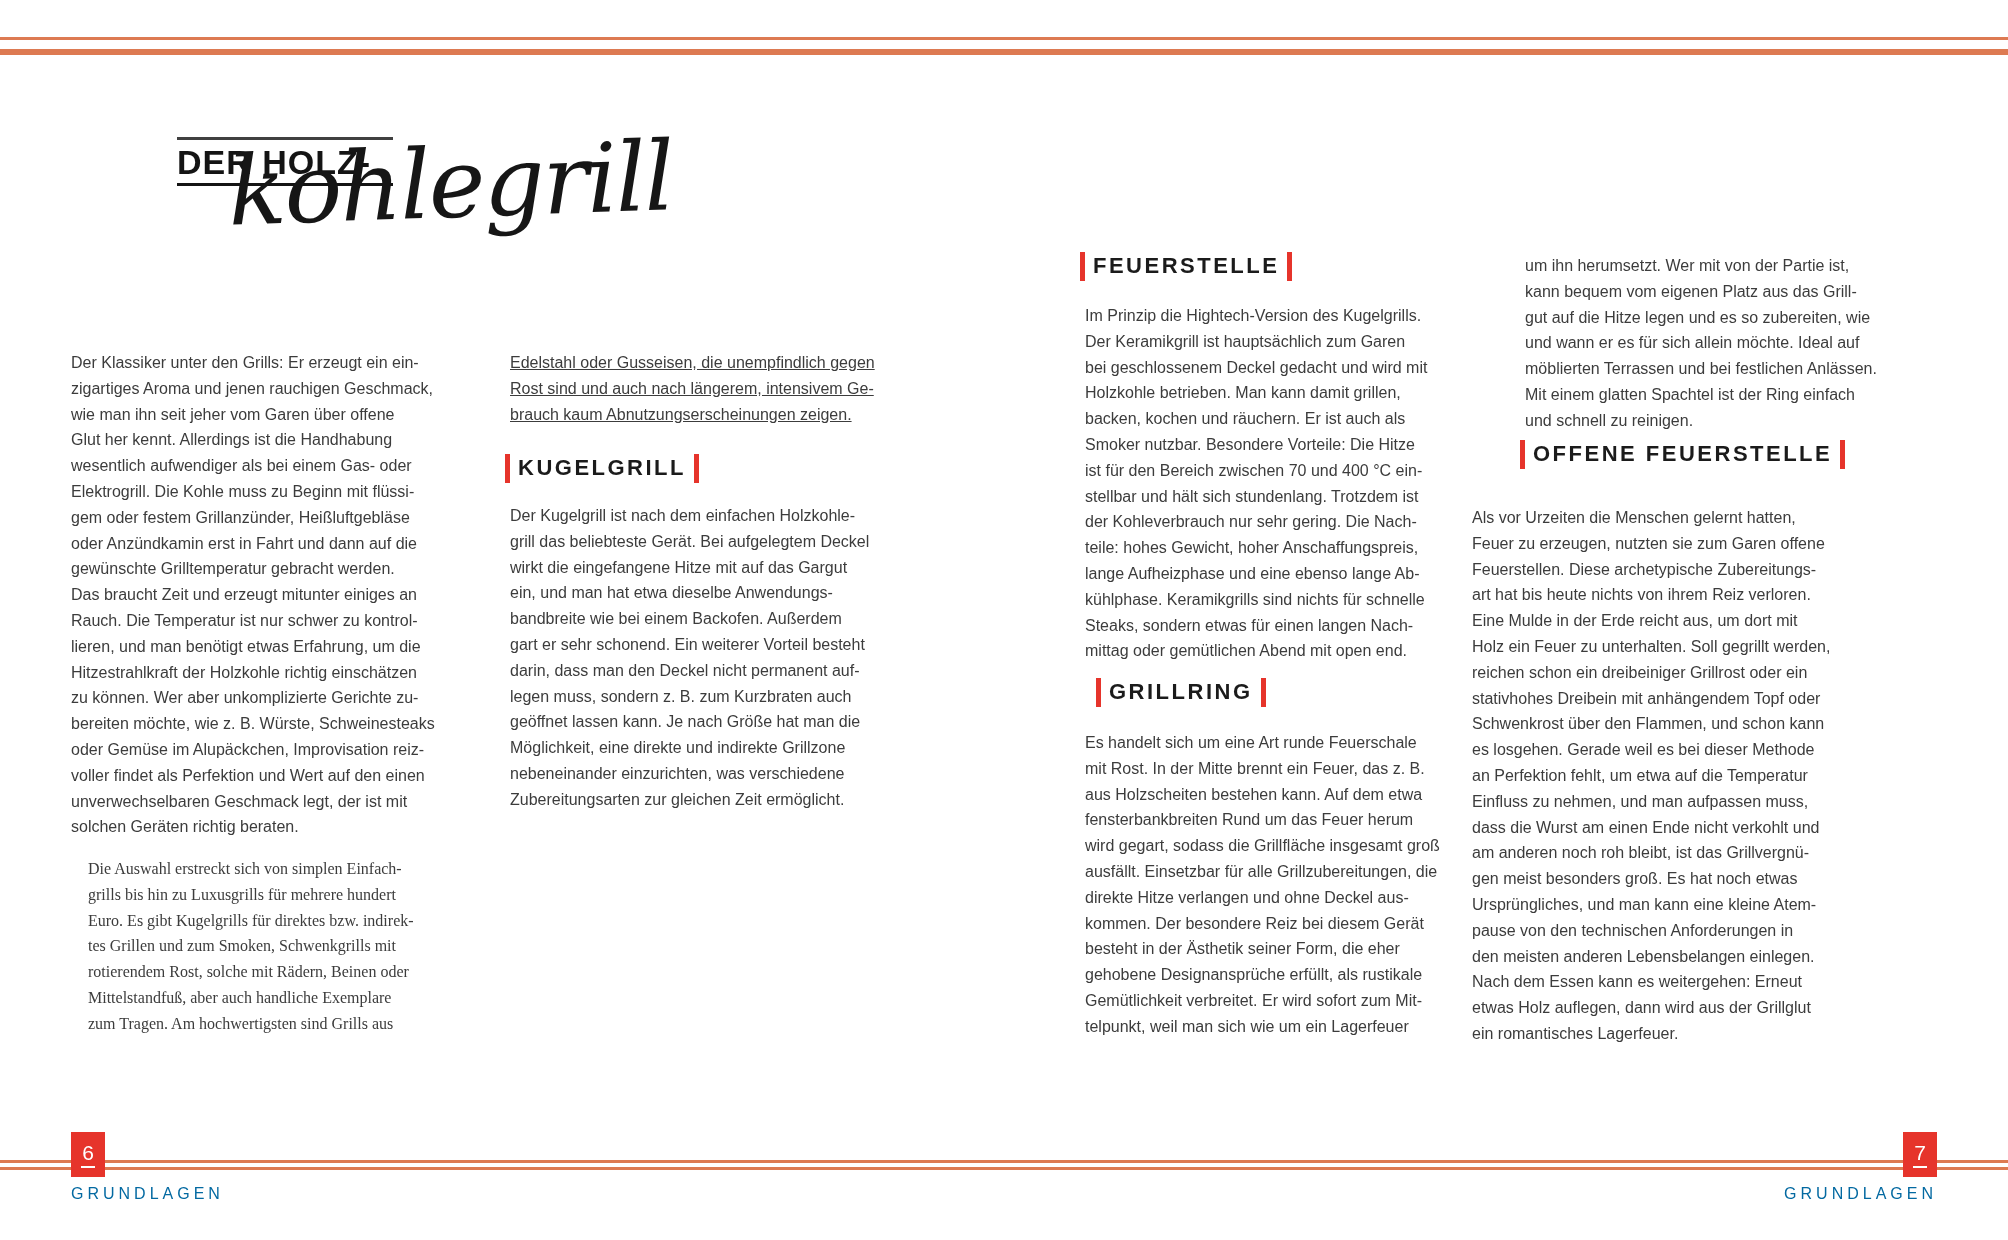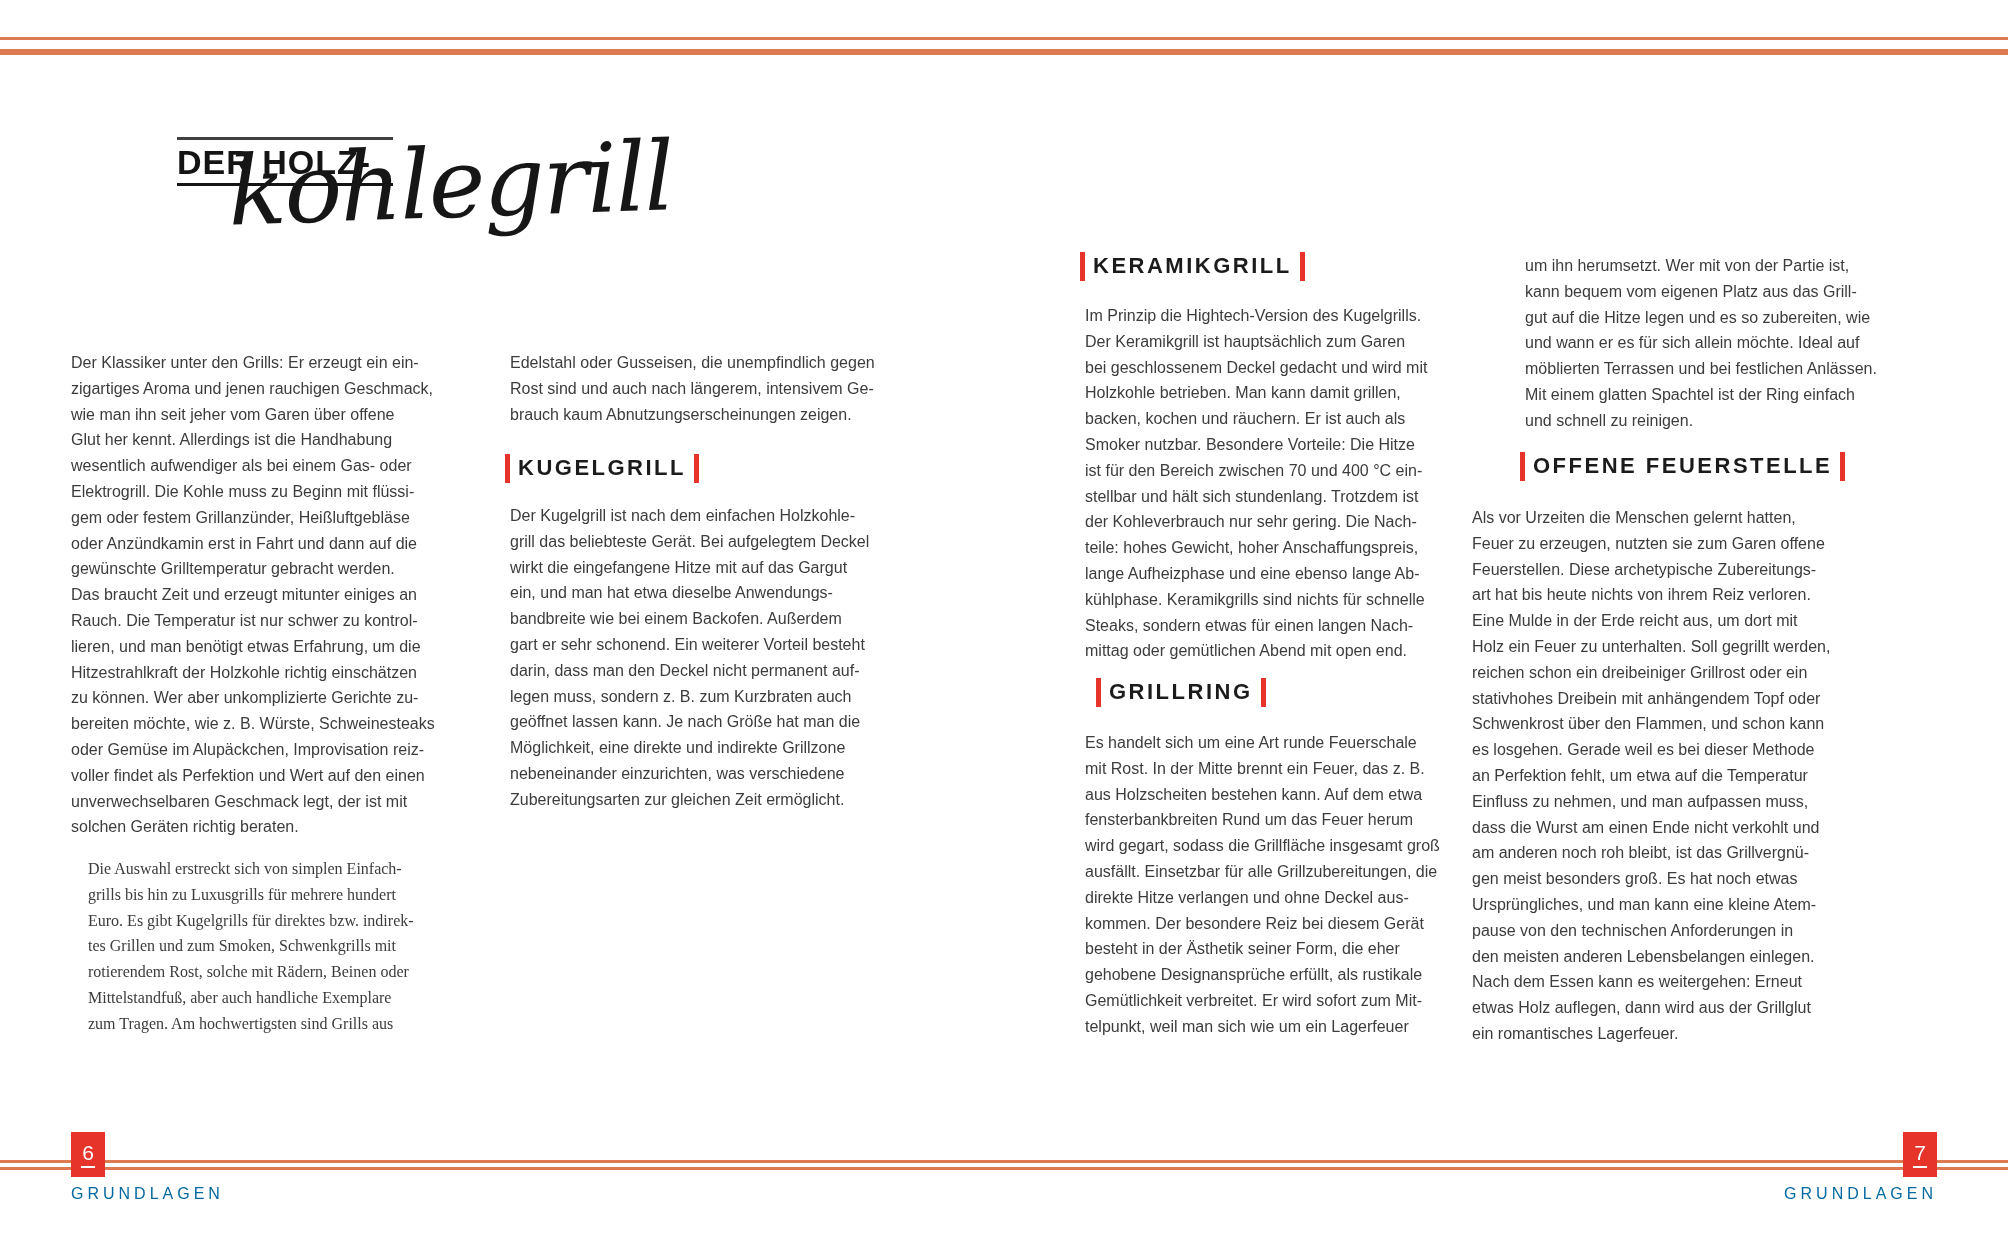--- a/index.html
+++ b/index.html
@@ -98,21 +98,21 @@
 unverwechselbaren Geschmack legt, der ist mit
 solchen Geräten richtig beraten.</div>
   <div class="body-copy" style="left:88px; top:856px; width:440px;font-family:Liberation Serif, serif;">Die Auswahl erstreckt sich von simplen Einfach-
 grills bis hin zu Luxusgrills für mehrere hundert
 Euro. Es gibt Kugelgrills für direktes bzw. indirek-
 tes Grillen und zum Smoken, Schwenkgrills mit
 rotierendem Rost, solche mit Rädern, Beinen oder
 Mittelstandfuß, aber auch handliche Exemplare
 zum Tragen. Am hochwertigsten sind Grills aus</div>
 
-  <div class="body-copy" style="left:510px; top:350px; width:440px;">Edelstahl oder Gusseisen, die unempfindlich gegen
+  <div class="body-copy" style="left:510px; top:350px; width:440px;text-decoration:underline;">Edelstahl oder Gusseisen, die unempfindlich gegen
 Rost sind und auch nach längerem, intensivem Ge-
 brauch kaum Abnutzungserscheinungen zeigen.</div>
 
   <div class="section-heading" style="left:505px; top:447px;margin-top:6px;">
     <span class="red-bar"></span>
     <span class="label">KUGELGRILL</span>
     <span class="red-bar"></span>
   </div>
   <div class="body-copy" style="left:510px; top:503px; width:440px;">Der Kugelgrill ist nach dem einfachen Holzkohle-
 grill das beliebteste Gerät. Bei aufgelegtem Deckel
@@ -122,21 +122,21 @@
 gart er sehr schonend. Ein weiterer Vorteil besteht
 darin, dass man den Deckel nicht permanent auf-
 legen muss, sondern z. B. zum Kurzbraten auch
 geöffnet lassen kann. Je nach Größe hat man die
 Möglichkeit, eine direkte und indirekte Grillzone
 nebeneinander einzurichten, was verschiedene
 Zubereitungsarten zur gleichen Zeit ermöglicht.</div>
 
   <div class="section-heading" style="left:1080px; top:251px;">
     <span class="red-bar"></span>
-    <span class="label">KERAMIKGRILL</span>
+    <span class="label">FEUERSTELLE</span>
     <span class="red-bar"></span>
   </div>
   <div class="body-copy" style="left:1085px; top:303px; width:440px;">Im Prinzip die Hightech-Version des Kugelgrills.
 Der Keramikgrill ist hauptsächlich zum Garen
 bei geschlossenem Deckel gedacht und wird mit
 Holzkohle betrieben. Man kann damit grillen,
 backen, kochen und räuchern. Er ist auch als
 Smoker nutzbar. Besondere Vorteile: Die Hitze
 ist für den Bereich zwischen 70 und 400 °C ein-
 stellbar und hält sich stundenlang. Trotzdem ist
@@ -166,21 +166,21 @@
 fensterbankbreiten Rund um das Feuer herum
 wird gegart, sodass die Grillfläche insgesamt groß
 ausfällt. Einsetzbar für alle Grillzubereitungen, die
 direkte Hitze verlangen und ohne Deckel aus-
 kommen. Der besondere Reiz bei diesem Gerät
 besteht in der Ästhetik seiner Form, die eher
 gehobene Designansprüche erfüllt, als rustikale
 Gemütlichkeit verbreitet. Er wird sofort zum Mit-
 telpunkt, weil man sich wie um ein Lagerfeuer</div>
 
-  <div class="section-heading" style="left:1520px; top:451px;">
+  <div class="section-heading" style="left:1520px; top:439px;">
     <span class="red-bar"></span>
     <span class="label">OFFENE FEUERSTELLE</span>
     <span class="red-bar"></span>
   </div>
   <div class="body-copy" style="left:1472px; top:505px; width:430px;">Als vor Urzeiten die Menschen gelernt hatten,
 Feuer zu erzeugen, nutzten sie zum Garen offene
 Feuerstellen. Diese archetypische Zubereitungs-
 art hat bis heute nichts von ihrem Reiz verloren.
 Eine Mulde in der Erde reicht aus, um dort mit
 Holz ein Feuer zu unterhalten. Soll gegrillt werden,

